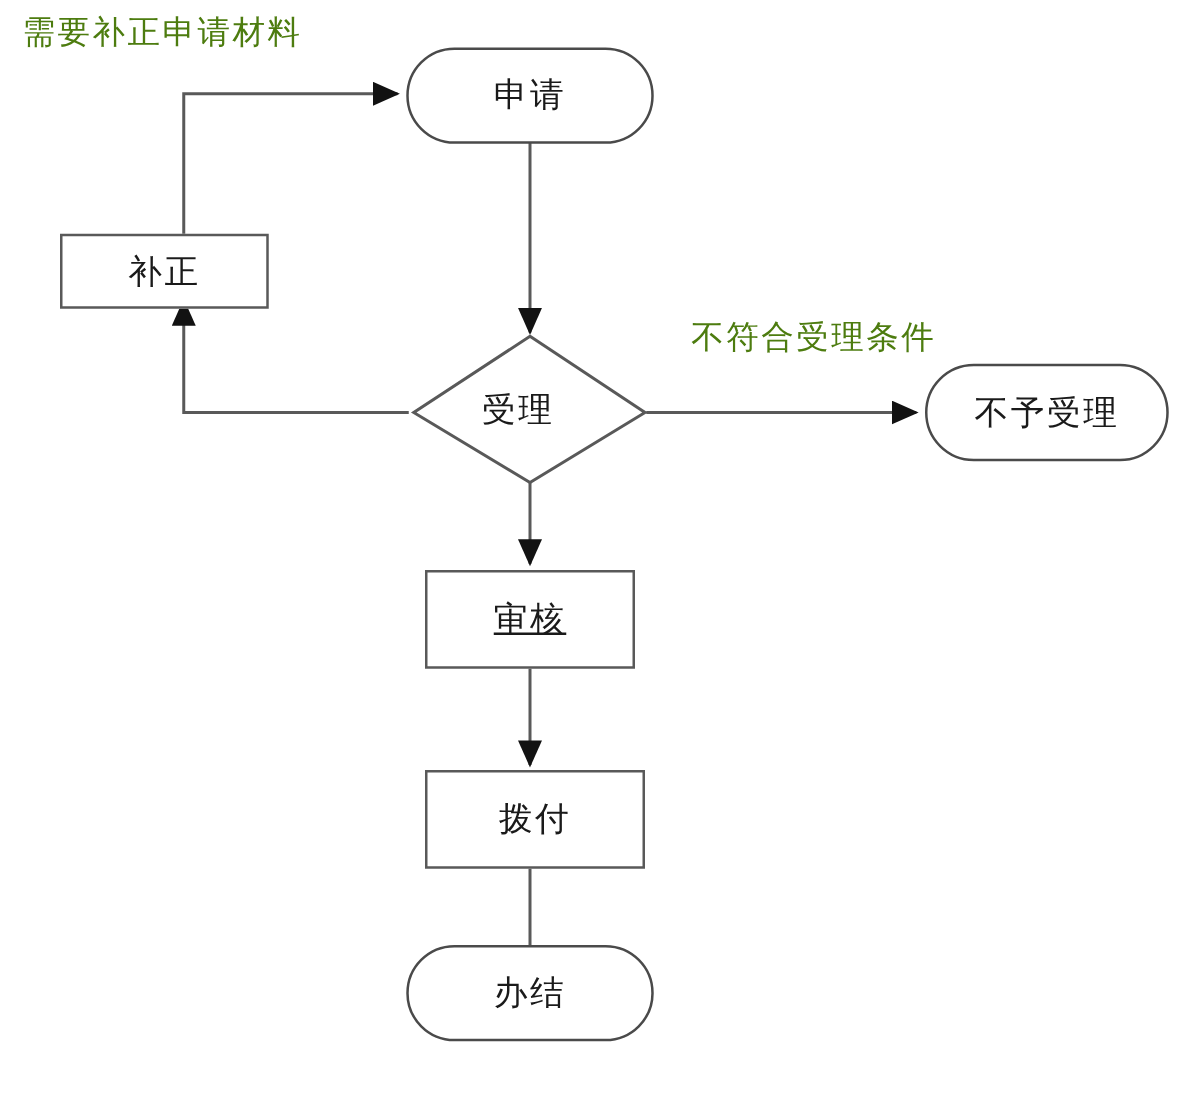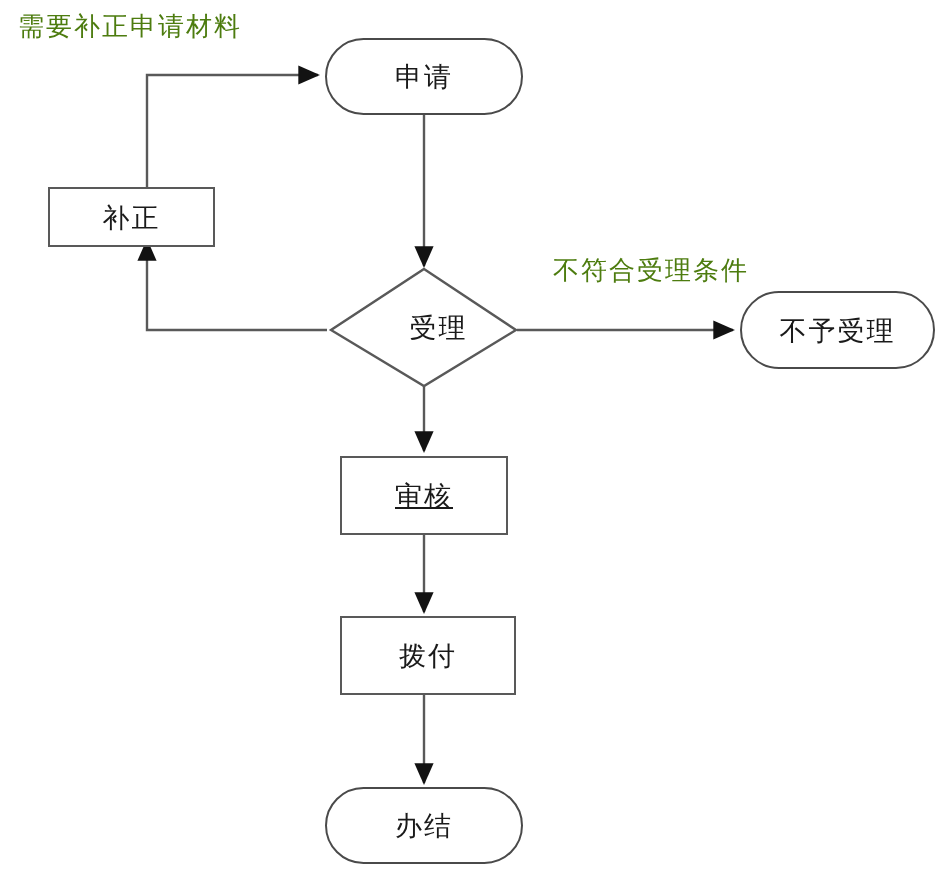--- a/index.html
+++ b/index.html
@@ -124,33 +124,33 @@
   <div class="edge-label" style="left:521px; top:257px;margin-left:32px;">不符合受理条件</div>
 
   <div class="node terminal" style="left:325px; top:38px; width:198px; height:77px;">
     <span>申请</span>
   </div>
 
   <div class="node process" style="left:48px; top:155px; width:167px; height:60px;margin-top:32px;">
     <span>补正</span>
   </div>
 
-  <div class="decision" style="left:346px; top:269px; width:185px; height:117px;">
+  <div class="decision" style="left:322px; top:269px; width:185px; height:117px;">
     <span class="dlabel">受理</span>
   </div>
 
   <div class="node terminal" style="left:740px; top:291px; width:195px; height:78px;">
     <span>不予受理</span>
   </div>
 
   <div class="node process" style="left:340px; top:456px; width:168px; height:79px;text-decoration:underline;">
     <span>审核</span>
   </div>
 
   <div class="node process" style="left:340px; top:616px; width:176px; height:79px;">
     <span>拨付</span>
   </div>
 
-  <div class="node terminal" style="left:325px; top:787px; width:198px; height:77px;">
+  <div class="node terminal" style="left:325px; top:756px; width:198px; height:77px;">
     <span>办结</span>
   </div>
 
 </div>
 
 </body></html>

